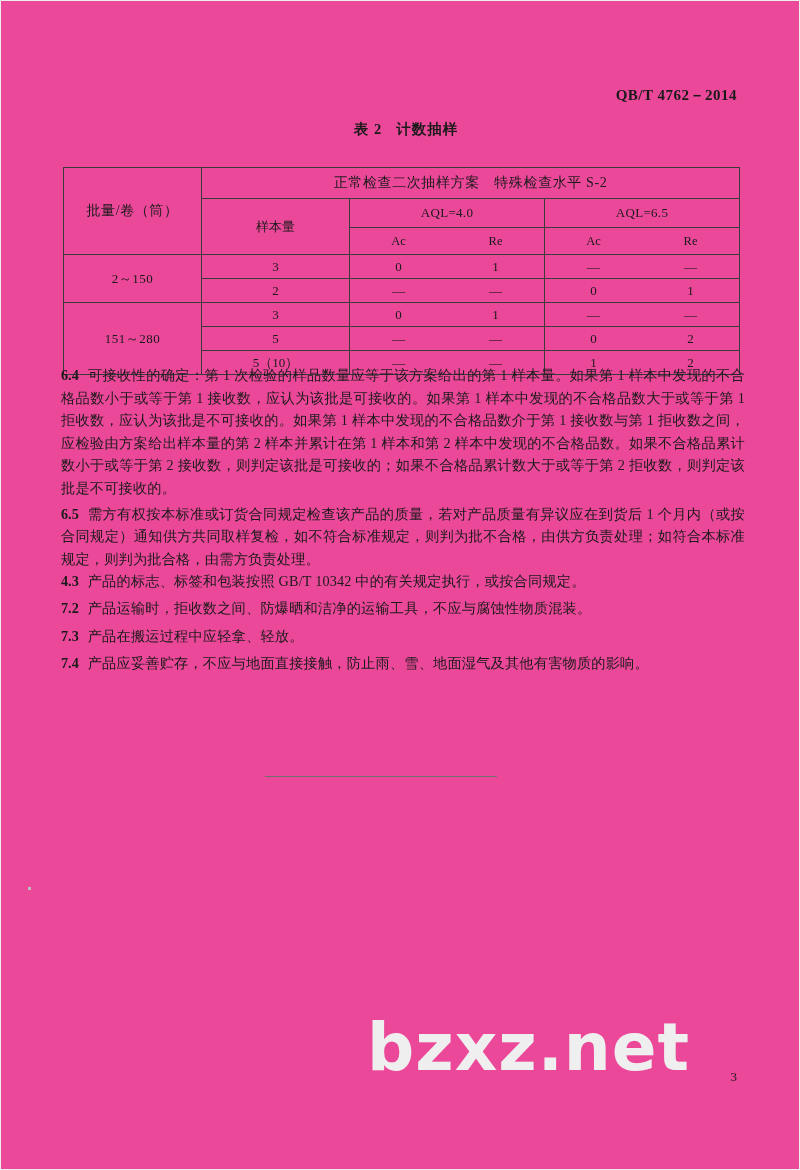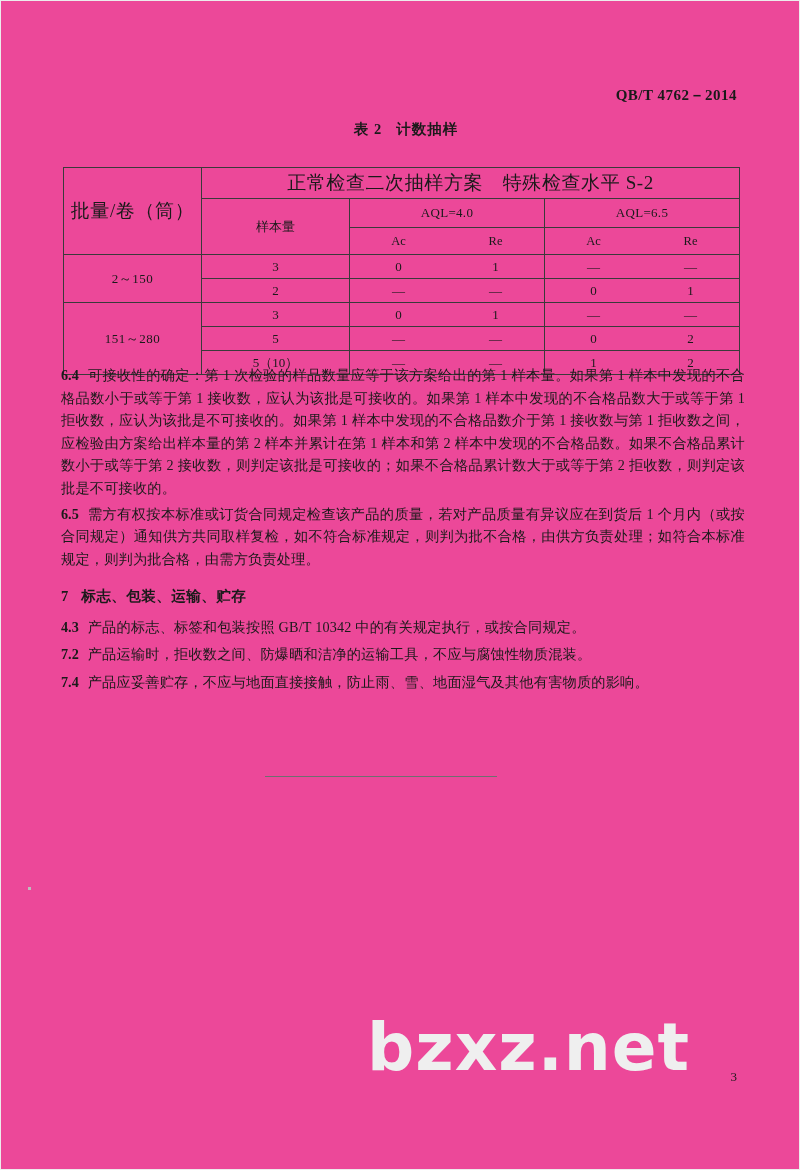--- a/index.html
+++ b/index.html
@@ -84,21 +84,21 @@
     border: 1px solid #3a3a3a;
     text-align: center;
     vertical-align: middle;
     font-weight: normal;
     padding: 0;
   }
   .c-lot     { width: 138px; }
   .c-sample  { width: 148px; }
   .c-ac1, .c-re1, .c-ac2, .c-re2 { width: 97.5px; }
 
-  .row-span-title td { height: 30px; font-size: 19px; font-weight: bold; letter-spacing: .6px; }
+  .row-span-title td { height: 30px; font-size: 14px; font-weight: bold; letter-spacing: .6px; }
   .row-aql td        { height: 28px; font-size: 13px; }
   .row-acre td       { height: 26px; font-size: 12.5px; }
   .row-data td       { height: 23px; font-size: 13px; }
 
   .lot-cell   { font-size: 13px; letter-spacing: .5px; }
   .hdr-lot    { font-size: 13px; letter-spacing: .5px; }
   .aql-label  { font-weight: bold; letter-spacing: .3px; }
   .title-cell { font-weight: bold; }
 
   
@@ -255,24 +255,24 @@
       </tbody>
     </table>
   </div>
 
   <div class="body-text">
 
     <p class="para"><span class="num">6.4</span><span>可接收性的确定：第 1 次检验的样品数量应等于该方案给出的第 1 样本量。如果第 1 样本中发现的不合格品数小于或等于第 1 接收数，应认为该批是可接收的。如果第 1 样本中发现的不合格品数大于或等于第 1 拒收数，应认为该批是不可接收的。如果第 1 样本中发现的不合格品数介于第 1 接收数与第 1 拒收数之间，应检验由方案给出样本量的第 2 样本并累计在第 1 样本和第 2 样本中发现的不合格品数。如果不合格品累计数小于或等于第 2 接收数，则判定该批是可接收的；如果不合格品累计数大于或等于第 2 拒收数，则判定该批是不可接收的。</span></p>
 
     <p class="para"><span class="num">6.5</span><span>需方有权按本标准或订货合同规定检查该产品的质量，若对产品质量有异议应在到货后 1 个月内（或按合同规定）通知供方共同取样复检，如不符合标准规定，则判为批不合格，由供方负责处理；如符合本标准规定，则判为批合格，由需方负责处理。</span></p>
 
-    <div class="sec-head"><span class="num">7</span><span>标志、包装、运输、贮存</span></div>
 
     <p class="sub"><span class="num">4.3</span><span>产品的标志、标签和包装按照 GB/T 10342 中的有关规定执行，或按合同规定。</span></p>
     <p class="sub"><span class="num">7.2</span><span>产品运输时，拒收数之间、防爆晒和洁净的运输工具，不应与腐蚀性物质混装。</span></p>
+    <p class="sub"><span class="num">7.3</span><span>产品在搬运过程中应轻拿、轻放。</span></p>
     <p class="sub"><span class="num">7.4</span><span>产品应妥善贮存，不应与地面直接接触，防止雨、雪、地面湿气及其他有害物质的影响。</span></p>
 
   </div>
 
   <div class="divider"></div>
 
   <div class="page-number">3</div>
 
   <div class="speck speck-a"></div>
 

